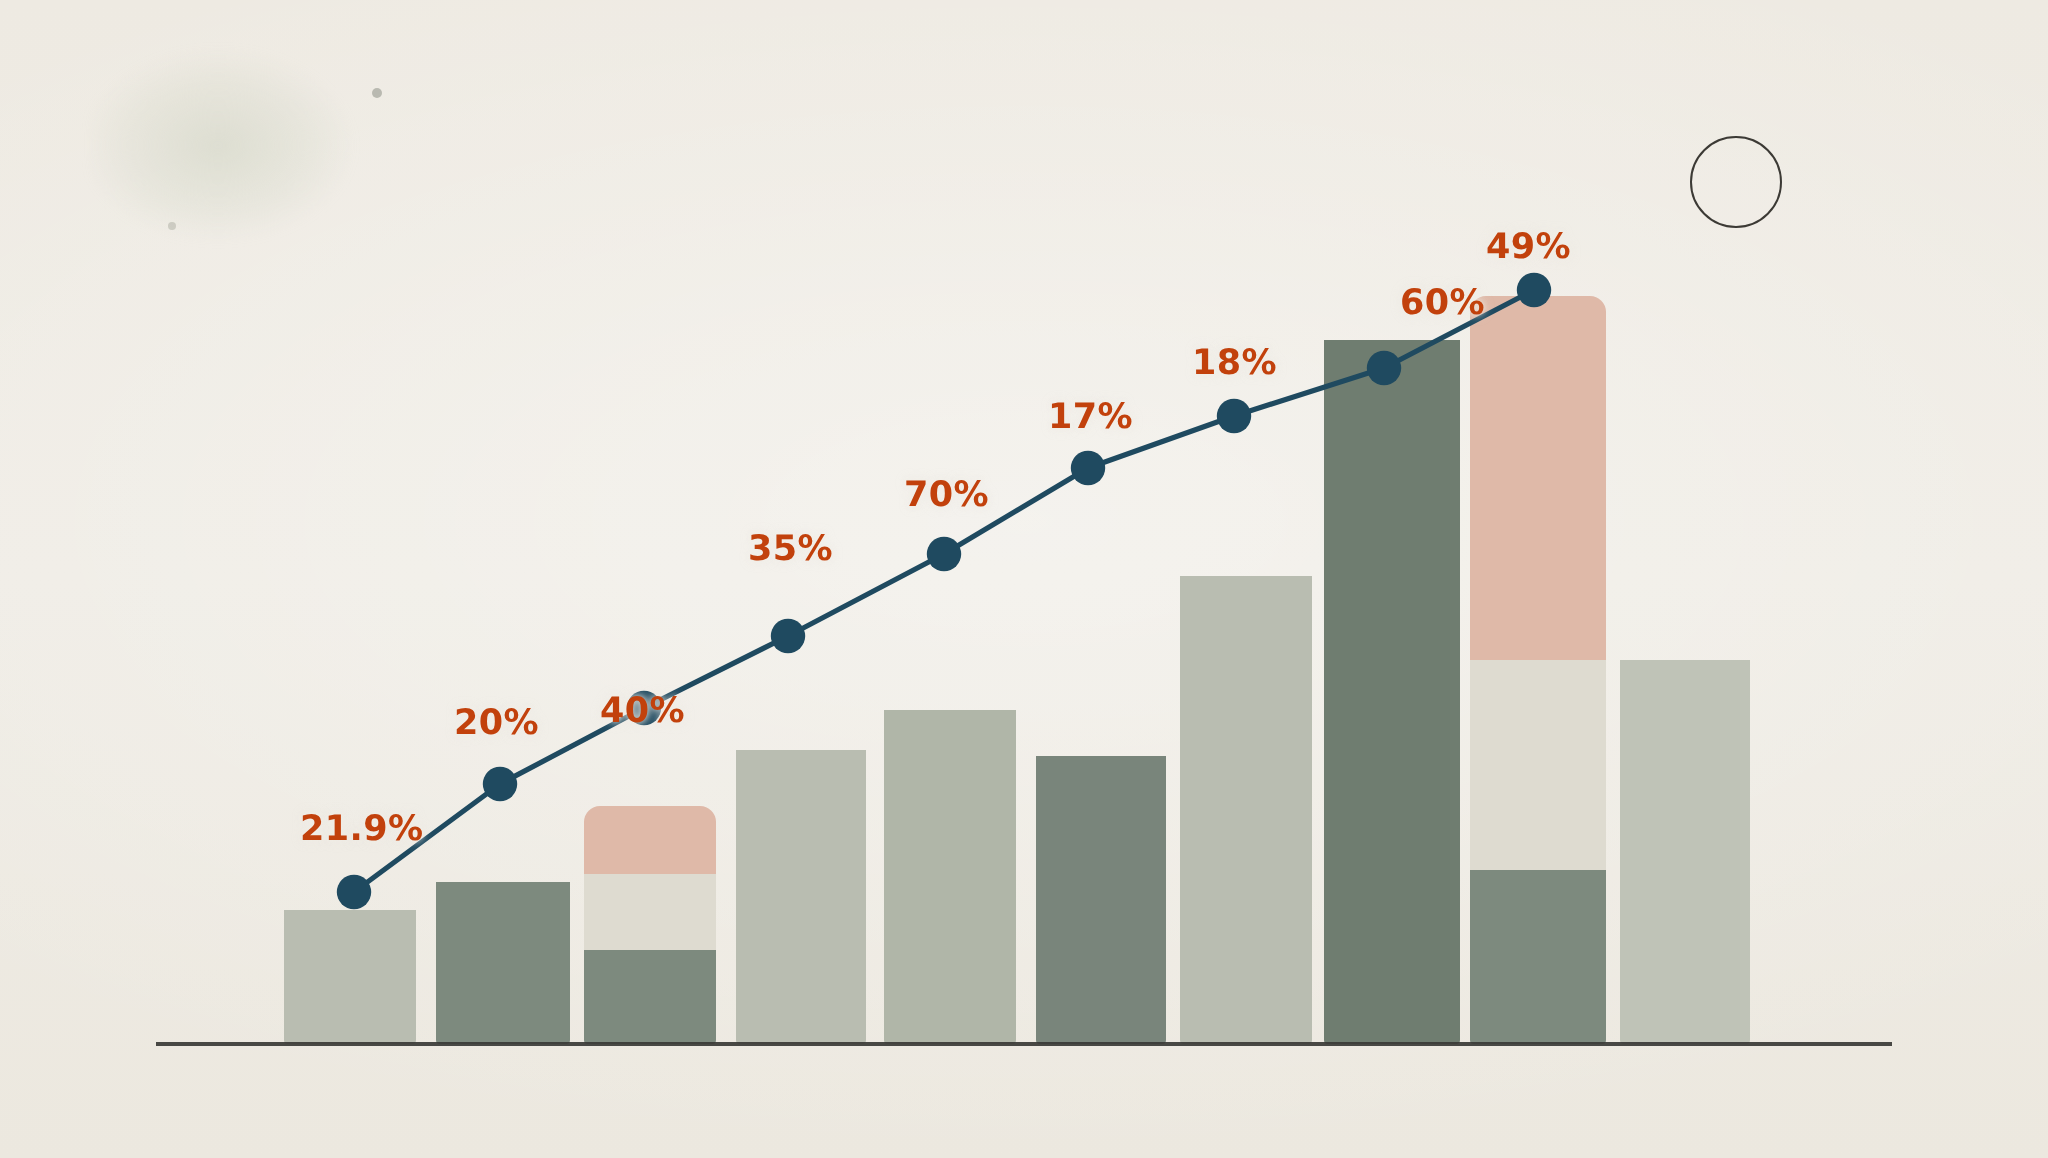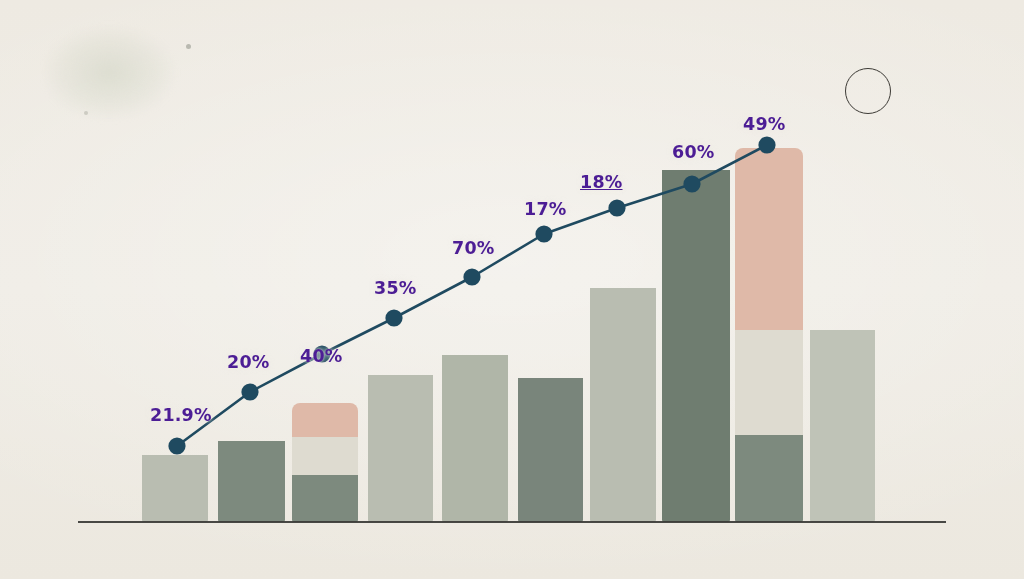--- a/index.html
+++ b/index.html
@@ -75,21 +75,21 @@
   .seg.top{border-radius:8px 8px 0 0;}
   .seg.bottom{border-radius:0 0 2px 2px;}
 
   #line-svg{
     position:absolute;left:0;top:0;width:1024px;height:579px;
     overflow:visible;
   }
 
   .pt-label{
     position:absolute;
-    color:#4c1d95;
+    color:#c2410c;
     font-size:17.5px;
     font-weight:700;
     letter-spacing:.2px;
     white-space:nowrap;
     text-shadow:0 0 3px rgba(239,236,229,.9), 0 0 6px rgba(239,236,229,.7);
   }
 </style>
 </head>
 <body>
 
@@ -154,24 +154,24 @@
           <circle cx="617" cy="208" r="8.6" fill="#1f4a60"></circle>
           <circle cx="692" cy="184" r="8.6" fill="#1f4a60"></circle>
           <circle cx="767" cy="145" r="8.6" fill="#1f4a60"></circle>
         </g>
     </svg>
 
     <div id="labels-layer">
         <div class="pt-label" style="left: 150px; top: 405px;">21.9%</div>
         <div class="pt-label" style="left: 227px; top: 352px;">20%</div>
         <div class="pt-label" style="left: 300px; top: 314px; margin-top: 32px;">40%</div>
-        <div class="pt-label" style="left: 374px; top: 278px;">35%</div>
+        <div class="pt-label" style="left: 374px; top: 265px;">35%</div>
         <div class="pt-label" style="left: 452px; top: 238px;">70%</div>
         <div class="pt-label" style="left: 524px; top: 199px;">17%</div>
-        <div class="pt-label" style="left: 580px; top: 172px; text-decoration: underline;">18%</div>
-        <div class="pt-label" style="left: 672px; top: 142px;">60%</div>
+        <div class="pt-label" style="left: 596px; top: 172px;">18%</div>
+        <div class="pt-label" style="left: 700px; top: 142px;">60%</div>
         <div class="pt-label" style="left: 743px; top: 114px;">49%</div>
       </div>
 
     <div id="baseline"></div>
   </div>
 
 </div>
 
 </body></html>

